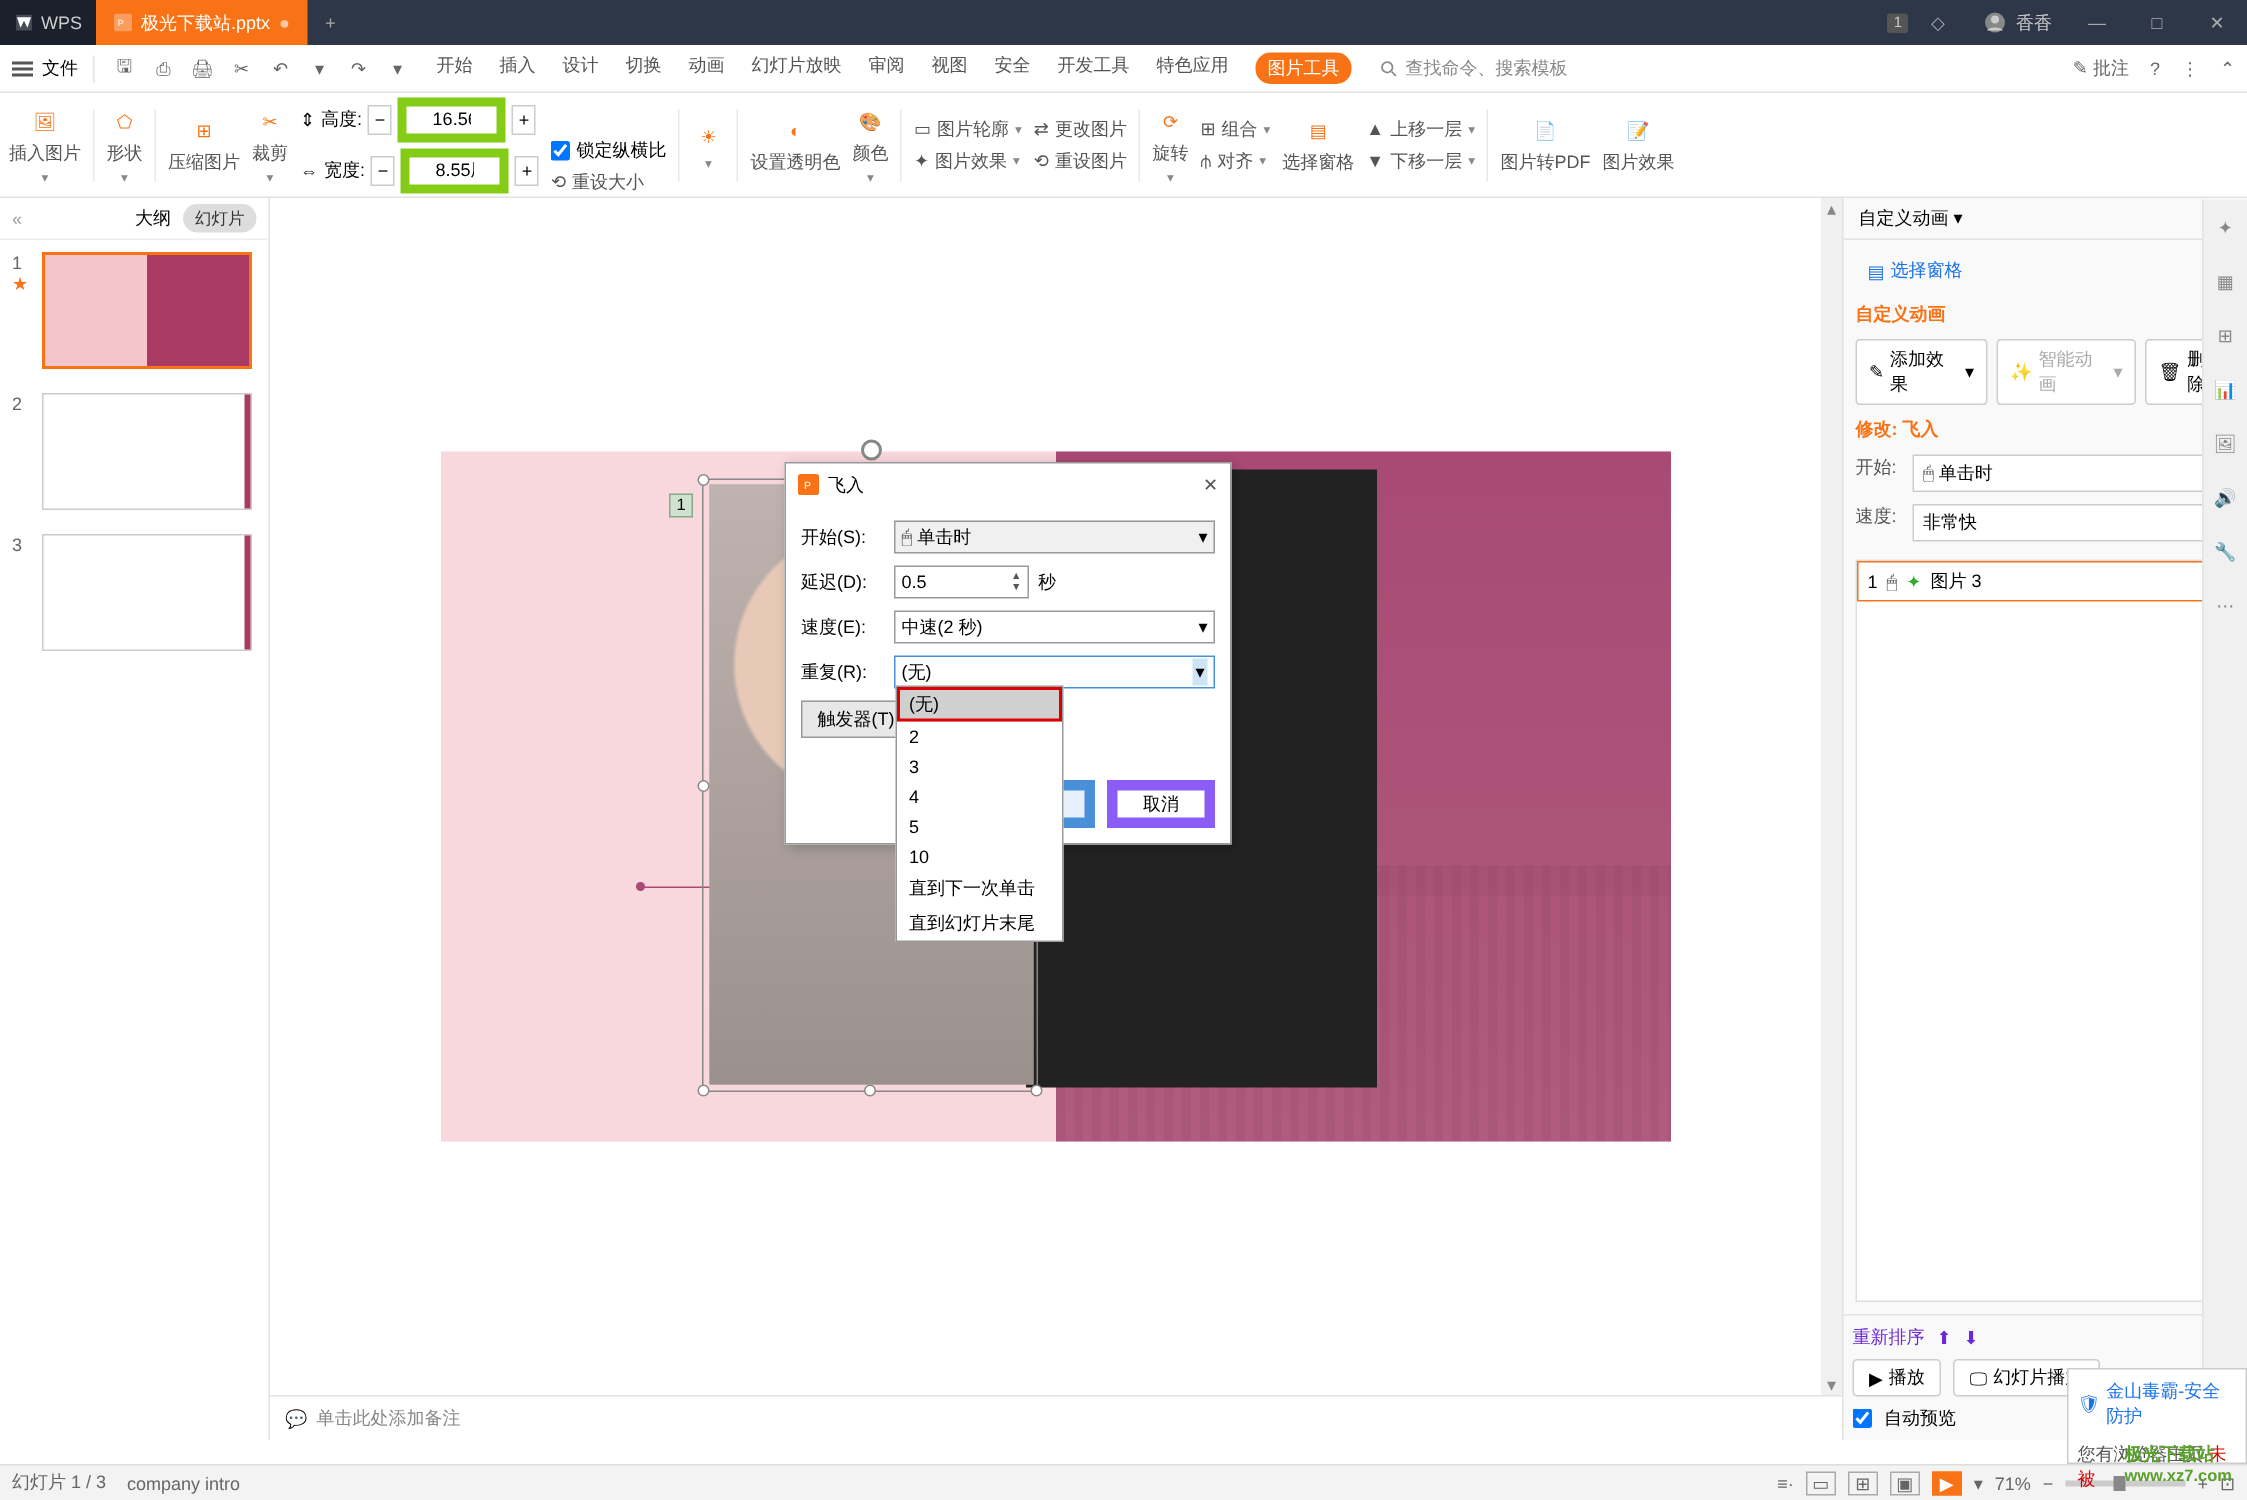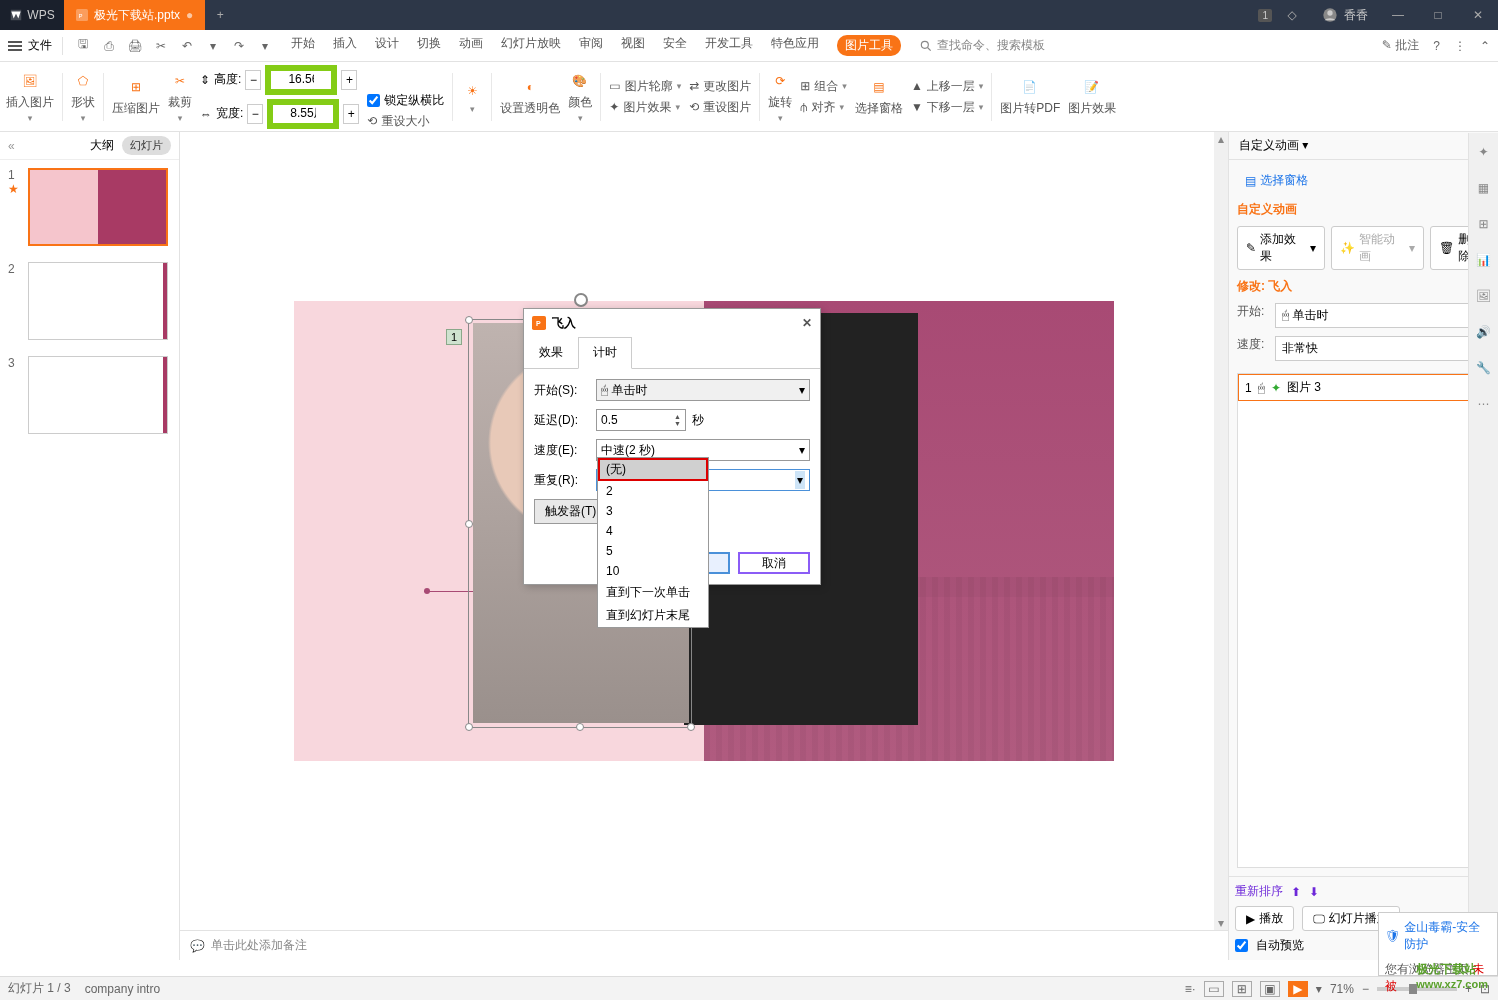--- a/index.html
+++ b/index.html
@@ -108,37 +108,37 @@
 
 
 .statusbar { position: absolute; bottom: 0; left: 0; right: 0; height: 24px; background: #f3f3f3; border-top: 1px solid #ddd; display: flex; align-items: center; padding: 0 8px; gap: 14px; color: #666; font-size: 11px; }
 .statusbar .right { margin-left: auto; display: flex; align-items: center; gap: 8px; }
 .statusbar .view-ic { width: 20px; height: 16px; border: 1px solid #aaa; display: flex; align-items: center; justify-content: center; }
 .statusbar .zoom-slider { width: 80px; height: 4px; background: #ccc; position: relative; }
 .statusbar .zoom-slider .knob { position: absolute; left: 40%; top: -3px; width: 8px; height: 10px; background: #888; }
 
 
 .dialog { position: absolute; left: 523px; top: 308px; width: 298px; background: #fff; border: 1px solid #999; box-shadow: 2px 2px 8px rgba(0,0,0,.2); z-index: 100; }
-.dialog .dlg-title { height: 28px; display: flex; align-items: center; justify-content: space-between; padding: 12px 8px; font-weight: bold; }
+.dialog .dlg-title { height: 28px; display: flex; align-items: center; justify-content: space-between; padding: 12px 8px; }
 .dialog .dlg-title .left { display: flex; align-items: center; gap: 6px; }
 .dialog .dlg-title .close { color: #555; }
 .dialog .tabs { display: flex; border-bottom: 1px solid #ccc; }
 .dialog .tabs .tab { padding: 6px 14px; border: 1px solid transparent; }
 .dialog .tabs .tab.active { border: 1px solid #ccc; border-bottom-color: #fff; background: #fff; margin-bottom: -1px; }
 .dialog .content { padding: 10px; }
 .dialog .row { display: flex; align-items: center; gap: 6px; margin-bottom: 8px; }
 .dialog .row label { width: 56px; }
 .dialog .row .combo { flex: 1; border: 1px solid #999; padding: 2px 4px; display: flex; justify-content: space-between; align-items: center; height: 22px; background: #f0f0f0; }
 .dialog .row .combo.white { background: #fff; }
 .dialog .row .spinner { width: 90px; border: 1px solid #999; padding: 2px 4px; display: flex; justify-content: space-between; align-items: center; height: 22px; background: #fff; }
 .dialog .row .sp-btns { display: flex; flex-direction: column; }
 .dialog .row .sp-btns span { font-size: 7px; line-height: 7px; color: #555; }
 .dialog .trigger-btn { border: 1px solid #999; background: #e8e8e8; padding: 3px 10px; }
 .dialog .buttons { display: flex; justify-content: flex-end; gap: 8px; padding: 10px; }
-.dialog .buttons button { width: 72px; height: 22px; border: 2px solid #8b5cf6; background: #fff; }
+.dialog .buttons button { width: 72px; height: 32px; border: 7px solid #8b5cf6; background: #fff; }
 .dialog .buttons button.primary { background: #e8f0fe; border-color: #4a90d9; }
 
 
 .dropdown { position: absolute; left: 597px; top: 457px; width: 112px; background: #fff; border: 1px solid #999; z-index: 200; }
 .dropdown .opt { padding: 3px 8px; }
 .dropdown .opt.hover { background: #d0d0d0; }
 .dropdown .opt.boxed { outline: 2px solid #d00; outline-offset: -2px; }
 
 
 .popup { position: absolute; right: 0; bottom: 24px; width: 120px; height: 64px; background: #fff; border: 1px solid #ccc; padding: 6px; font-size: 11px; z-index: 50; }
@@ -496,24 +496,20 @@
   <div class="dlg-title">
     <div class="left">
       <svg width="14" height="14" viewBox="0 0 24 24">
           <rect width="24" height="24" rx="3" fill="#f97316"></rect>
           <text x="7" y="17" fill="#fff" font-size="14">P</text>
         </svg>
       <span>飞入</span>
     </div>
     <span class="close">✕</span>
   </div>
-  <div class="tabs">
-    <div class="tab">效果</div>
-    <div class="tab active">计时</div>
-  </div>
   <div class="content">
     <div class="row">
       <label>开始(S):</label>
       <div class="combo">
           <span>🖱 <span>单击时</span></span>
           <span class="dd">▾</span>
         </div>
     </div>
     <div class="row">
       <label>延迟(D):</label>

